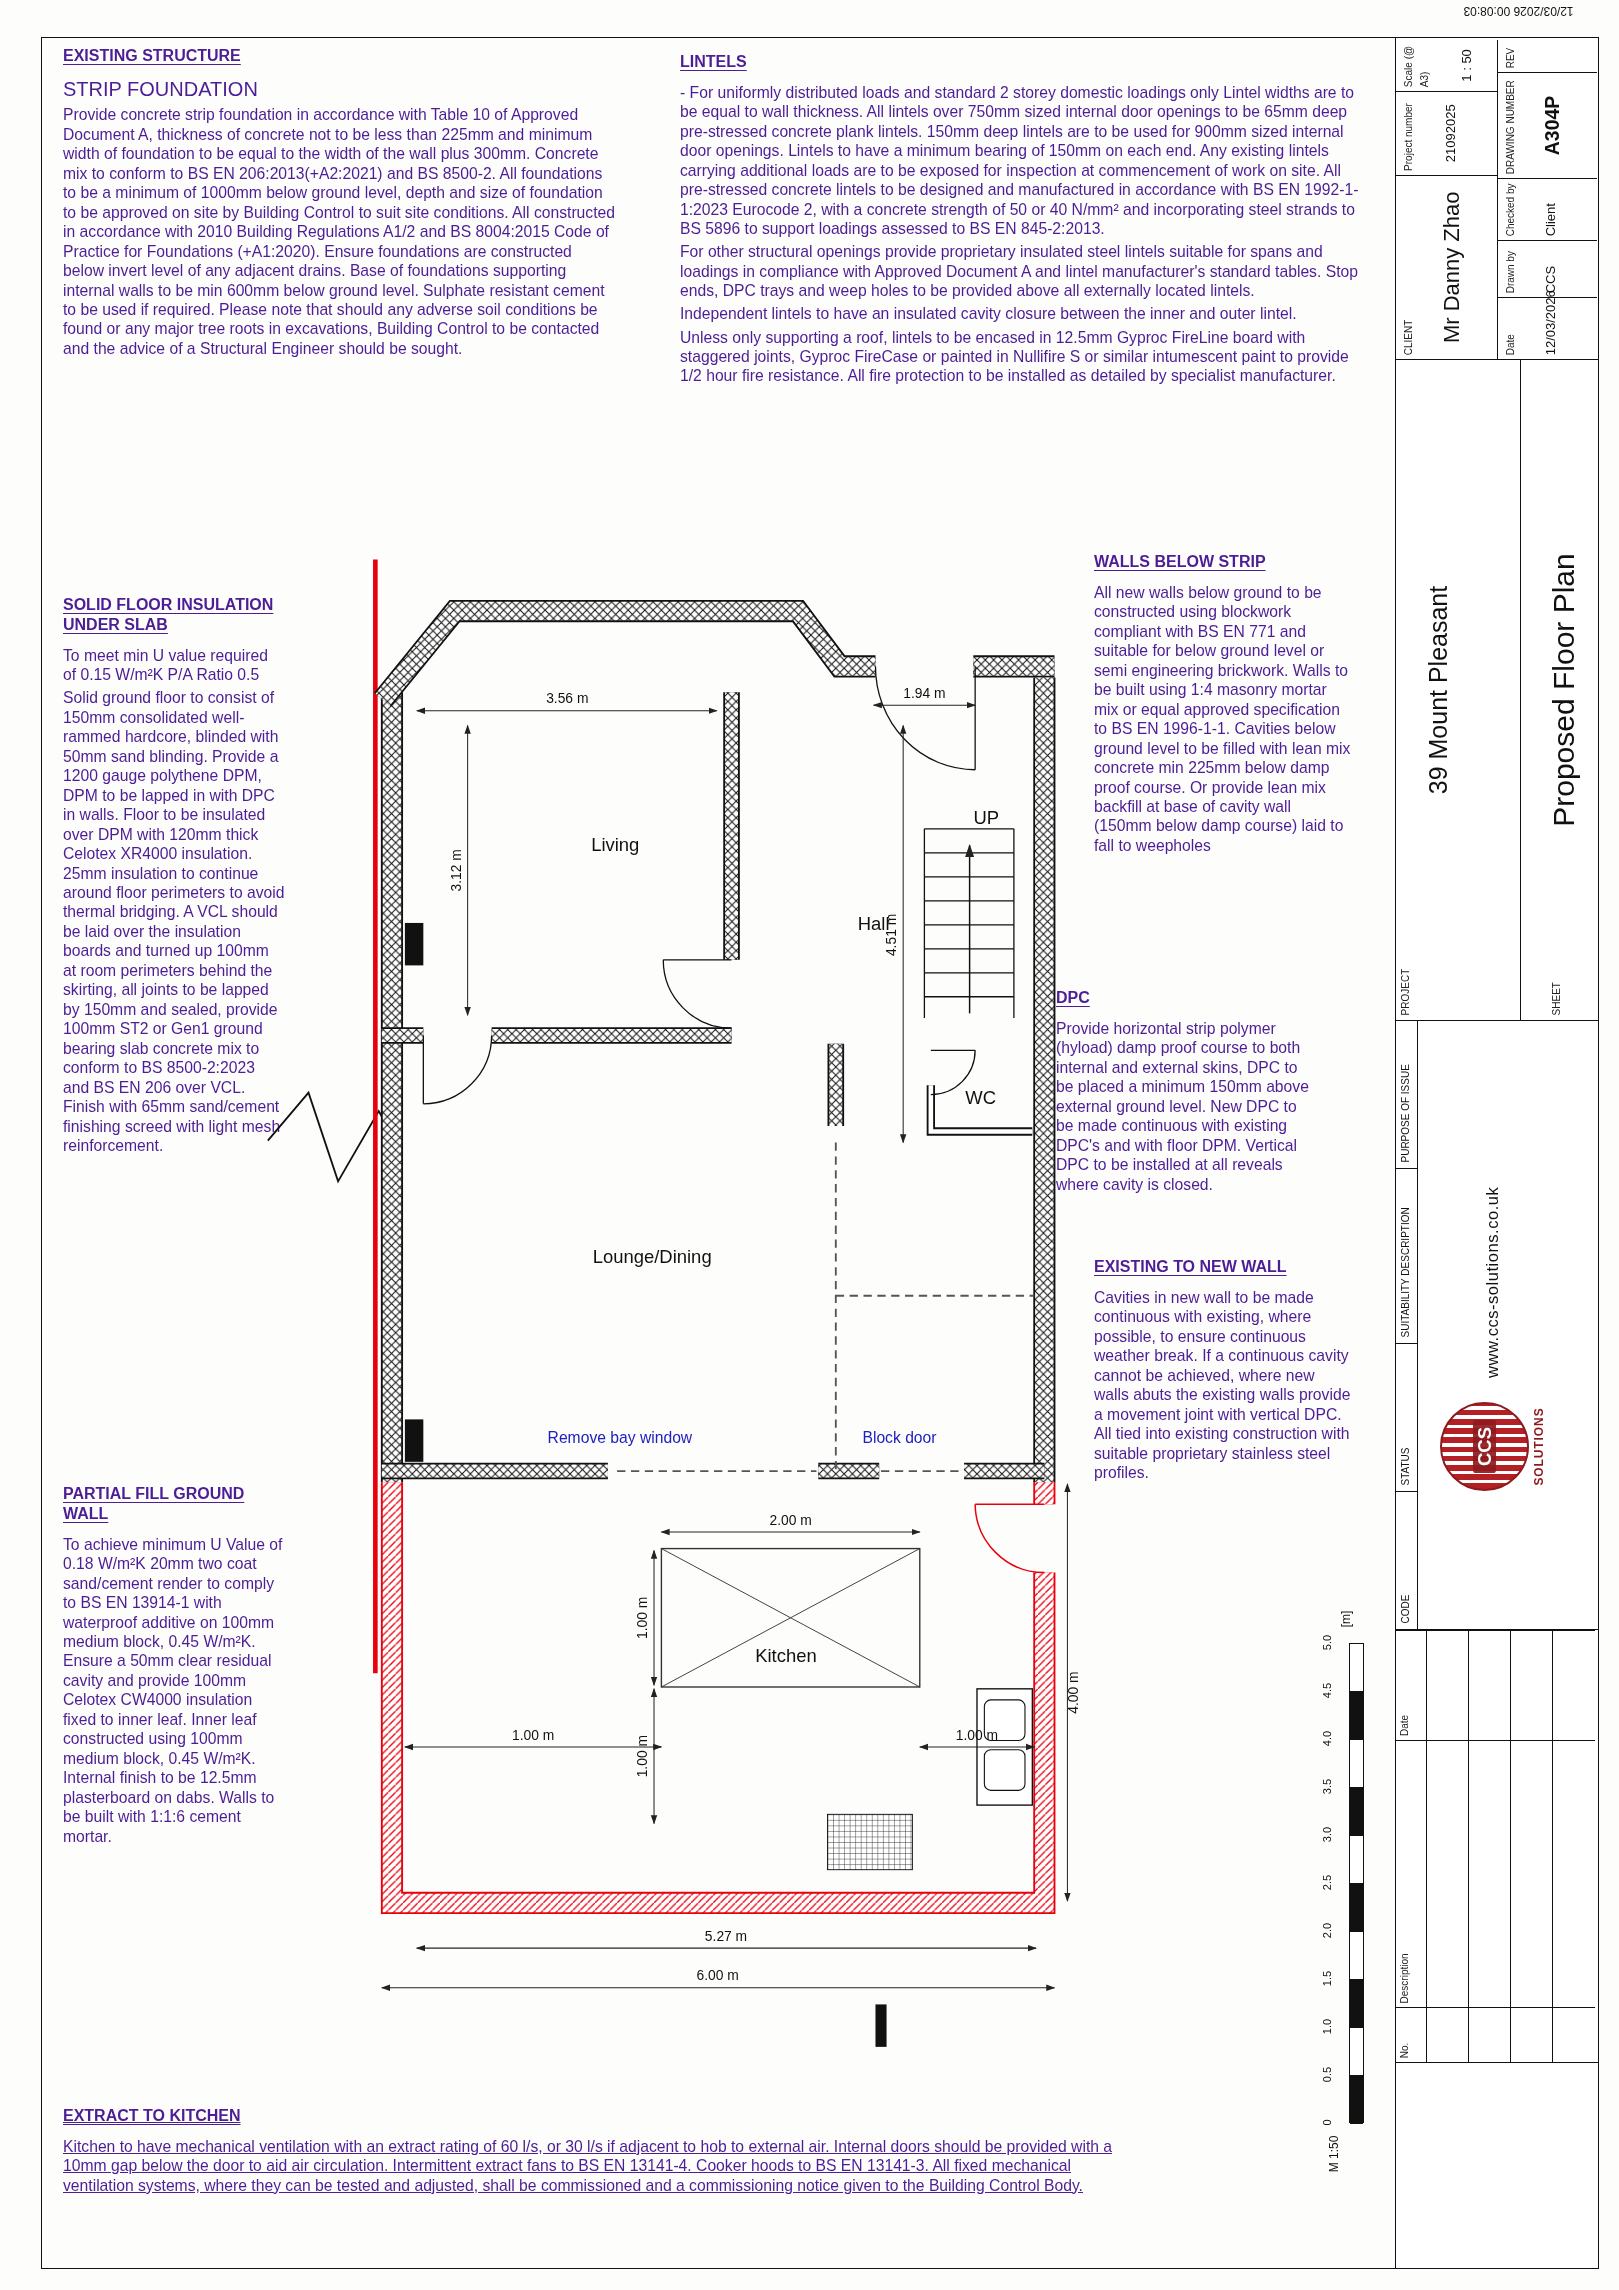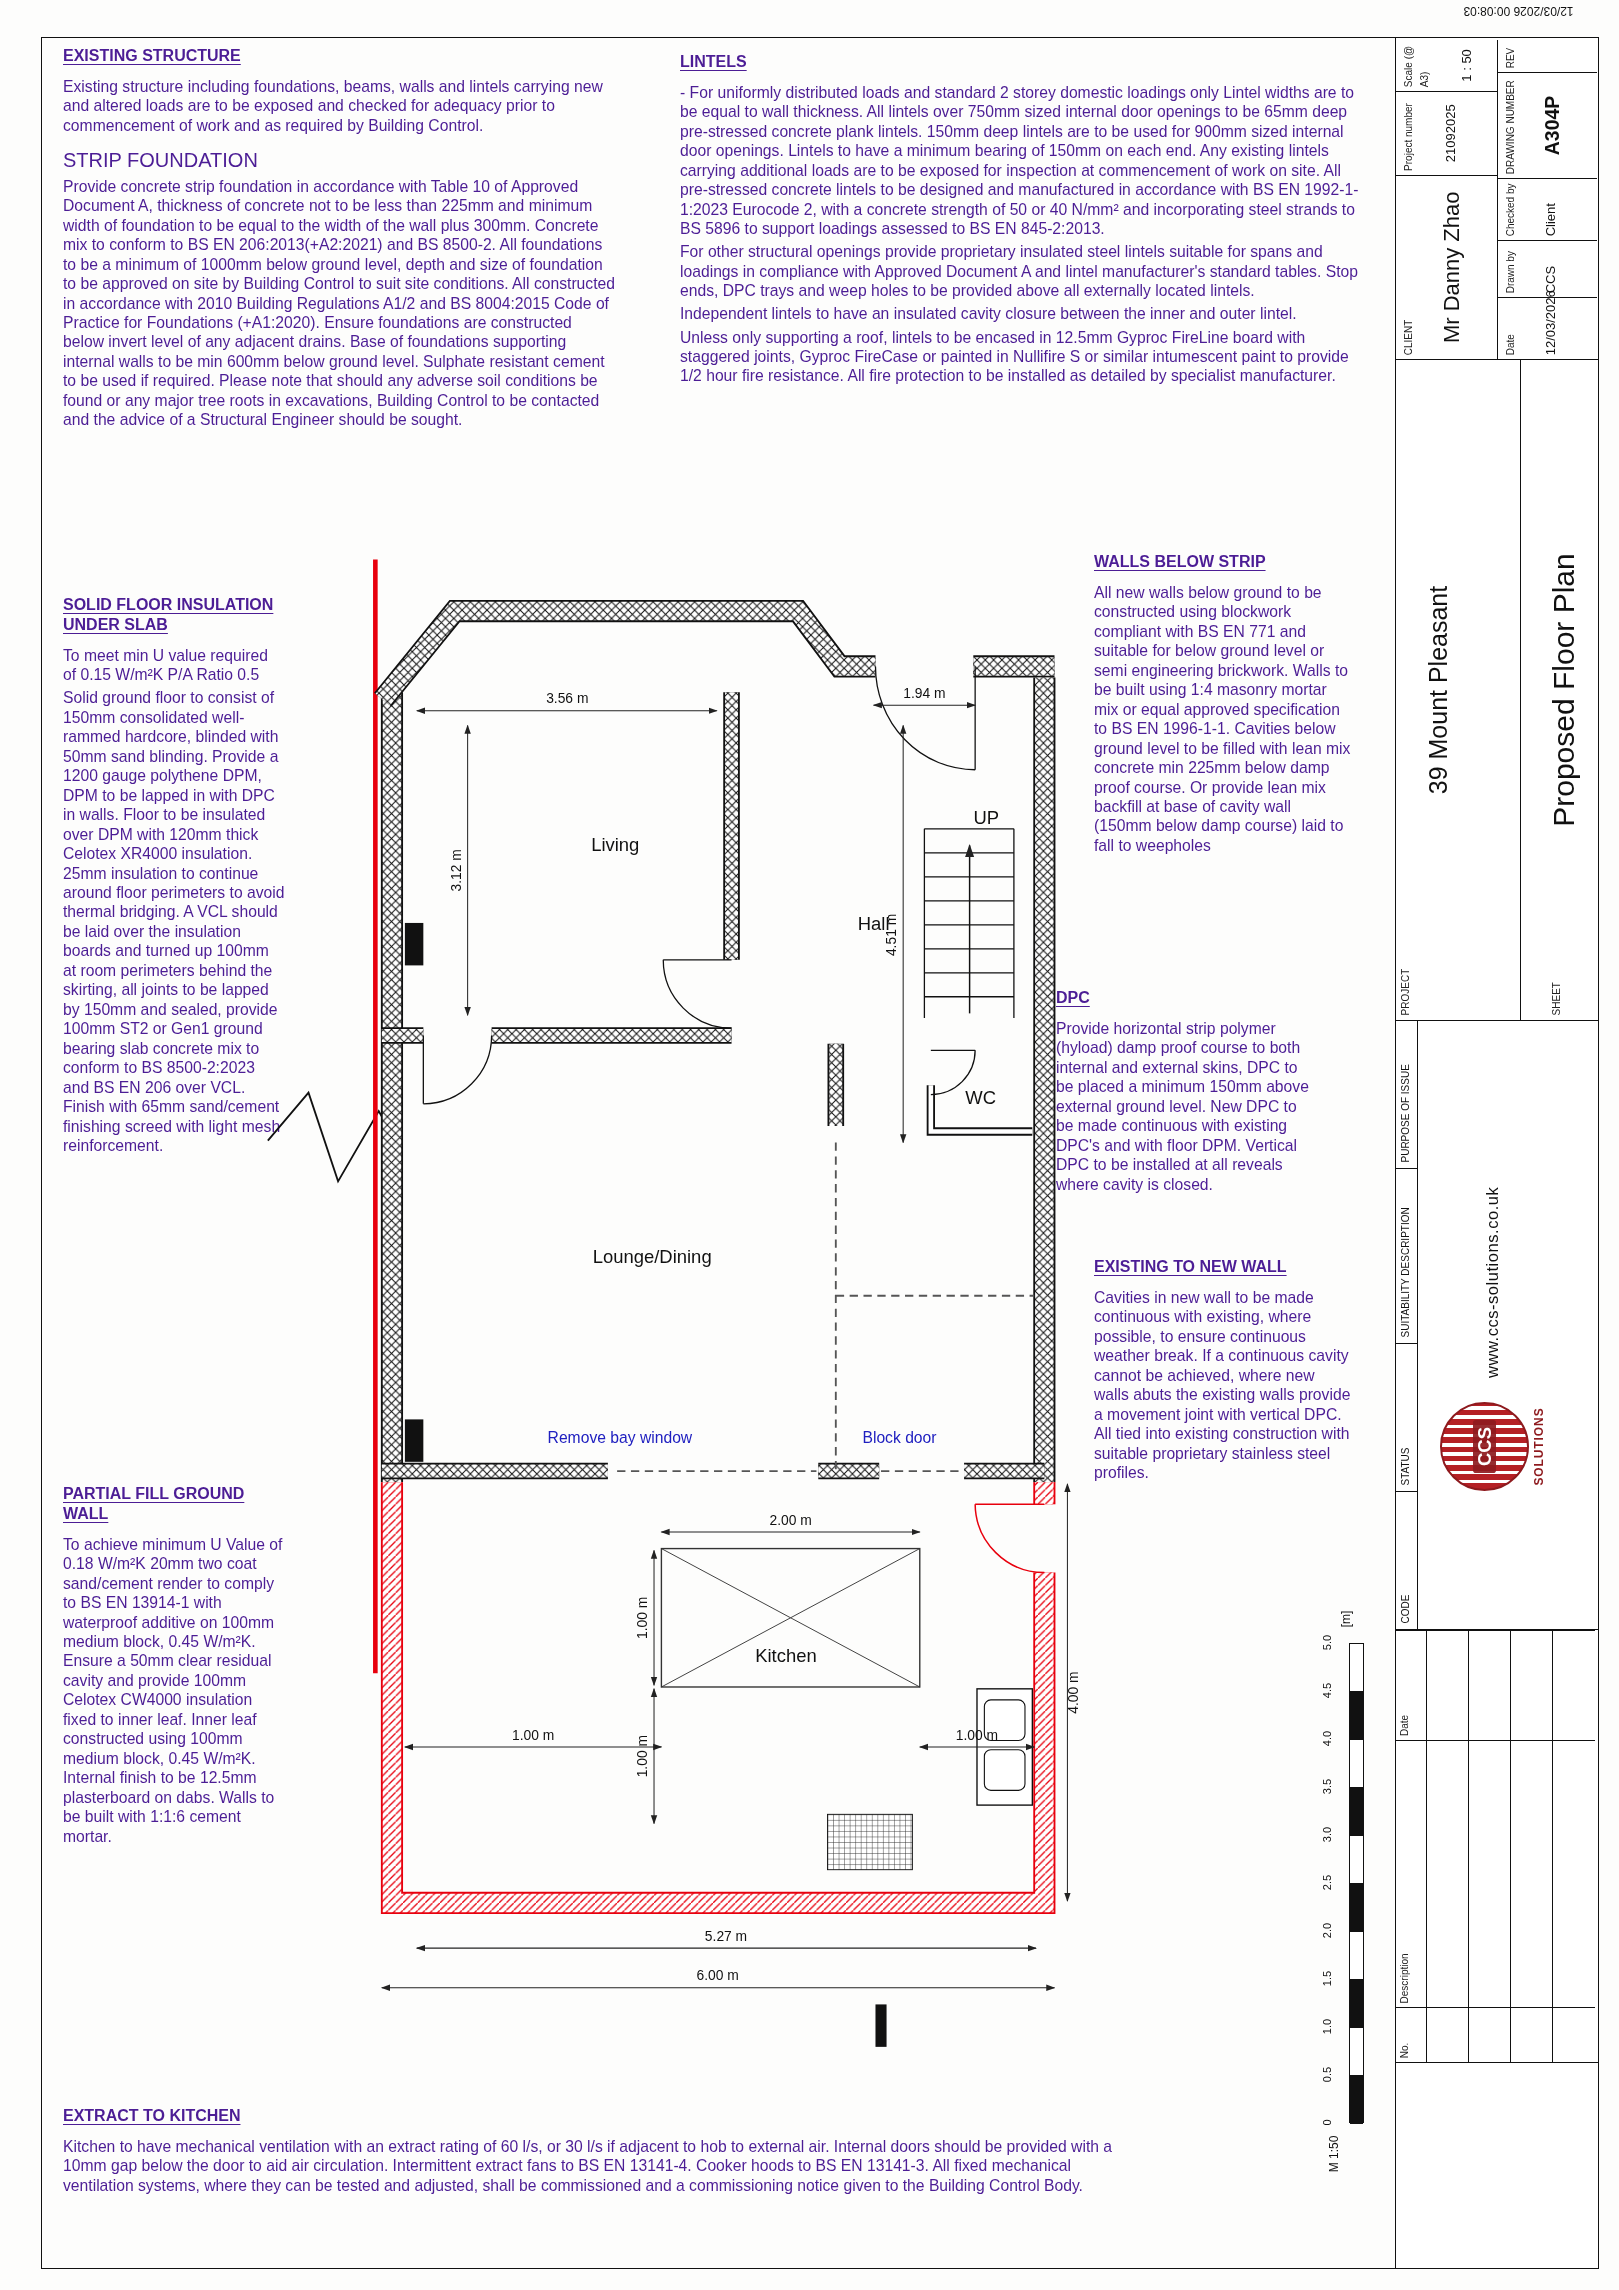--- a/index.html
+++ b/index.html
@@ -60,21 +60,20 @@
 </style>
 </head>
 <body>
 
 <div class="sheet">
   <div class="frame"></div>
   <div class="ts">12/03/2026 00:08:03</div>
 
   <div class="note" style="left:63px;top:46px;width:554px;">
     <h3>EXISTING STRUCTURE</h3>
-    <p class="gap">Existing structure including foundations, beams, walls and lintels carrying new and altered loads are to be exposed and checked for adequacy prior to commencement of work and as required by Building Control.</p>
     <p class="subhead">STRIP FOUNDATION</p>
     <p>Provide concrete strip foundation in accordance with Table 10 of Approved Document A, thickness of concrete not to be less than 225mm and minimum width of foundation to be equal to the width of the wall plus 300mm. Concrete mix to conform to BS EN 206:2013(+A2:2021) and BS 8500-2. All foundations to be a minimum of 1000mm below ground level, depth and size of foundation to be approved on site by Building Control to suit site conditions. All constructed in accordance with 2010 Building Regulations A1/2 and BS 8004:2015 Code of Practice for Foundations (+A1:2020). Ensure foundations are constructed below invert level of any adjacent drains. Base of foundations supporting internal walls to be min 600mm below ground level. Sulphate resistant cement to be used if required. Please note that should any adverse soil conditions be found or any major tree roots in excavations, Building Control to be contacted and the advice of a Structural Engineer should be sought.</p>
   </div>
 
   <div class="note" style="left:680px;top:52px;width:688px;">
     <h3>LINTELS</h3>
     <p>- For uniformly distributed loads and standard 2 storey domestic loadings only Lintel widths are to be equal to wall thickness. All lintels over 750mm sized internal door openings to be 65mm deep pre-stressed concrete plank lintels. 150mm deep lintels are to be used for 900mm sized internal door openings. Lintels to have a minimum bearing of 150mm on each end. Any existing lintels carrying additional loads are to be exposed for inspection at commencement of work on site. All pre-stressed concrete lintels to be designed and manufactured in accordance with BS EN 1992-1-1:2023 Eurocode 2, with a concrete strength of 50 or 40 N/mm² and incorporating steel strands to BS 5896 to support loadings assessed to BS EN 845-2:2013.</p>
     <p>For other structural openings provide proprietary insulated steel lintels suitable for spans and loadings in compliance with Approved Document A and lintel manufacturer's standard tables. Stop ends, DPC trays and weep holes to be provided above all externally located lintels.</p>
     <p>Independent lintels to have an insulated cavity closure between the inner and outer lintel.</p>
     <p>Unless only supporting a roof, lintels to be encased in 12.5mm Gyproc FireLine board with staggered joints, Gyproc FireCase or painted in Nullifire S or similar intumescent paint to provide 1/2 hour fire resistance. All fire protection to be installed as detailed by specialist manufacturer.</p>
@@ -99,21 +98,21 @@
   <div class="note" style="left:1056px;top:988px;width:258px;">
     <h3>DPC</h3>
     <p>Provide horizontal strip polymer (hyload) damp proof course to both internal and external skins, DPC to be placed a minimum 150mm above external ground level. New DPC to be made continuous with existing DPC's and with floor DPM. Vertical DPC to be installed at all reveals where cavity is closed.</p>
   </div>
 
   <div class="note" style="left:1094px;top:1257px;width:258px;">
     <h3>EXISTING TO NEW WALL</h3>
     <p>Cavities in new wall to be made continuous with existing, where possible, to ensure continuous weather break. If a continuous cavity cannot be achieved, where new walls abuts the existing walls provide a movement joint with vertical DPC. All tied into existing construction with suitable proprietary stainless steel profiles.</p>
   </div>
 
-  <div class="note" style="left:63px;top:2106px;width:1071px;">
+  <div class="note" style="left:63px;top:2106px;width:1071px;text-decoration:underline;">
     <h3>EXTRACT TO KITCHEN</h3>
     <p>Kitchen to have mechanical ventilation with an extract rating of 60 l/s, or 30 l/s if adjacent to hob to external air. Internal doors should be provided with a 10mm gap below the door to aid air circulation. Intermittent extract fans to BS EN 13141-4. Cooker hoods to BS EN 13141-3. All fixed mechanical ventilation systems, where they can be tested and adjusted, shall be commissioned and a commissioning notice given to the Building Control Body.</p>
   </div>
 
   <svg class="zig" width="134" height="125" viewBox="0 0 145 135">
     <polyline points="2,58 46,6 78,102 122,26 142,62" fill="none" stroke="#111" stroke-width="2"></polyline>
   </svg>
 
   <svg class="plan" width="794" height="1541" viewBox="0 0 860 1670">
     <defs>

